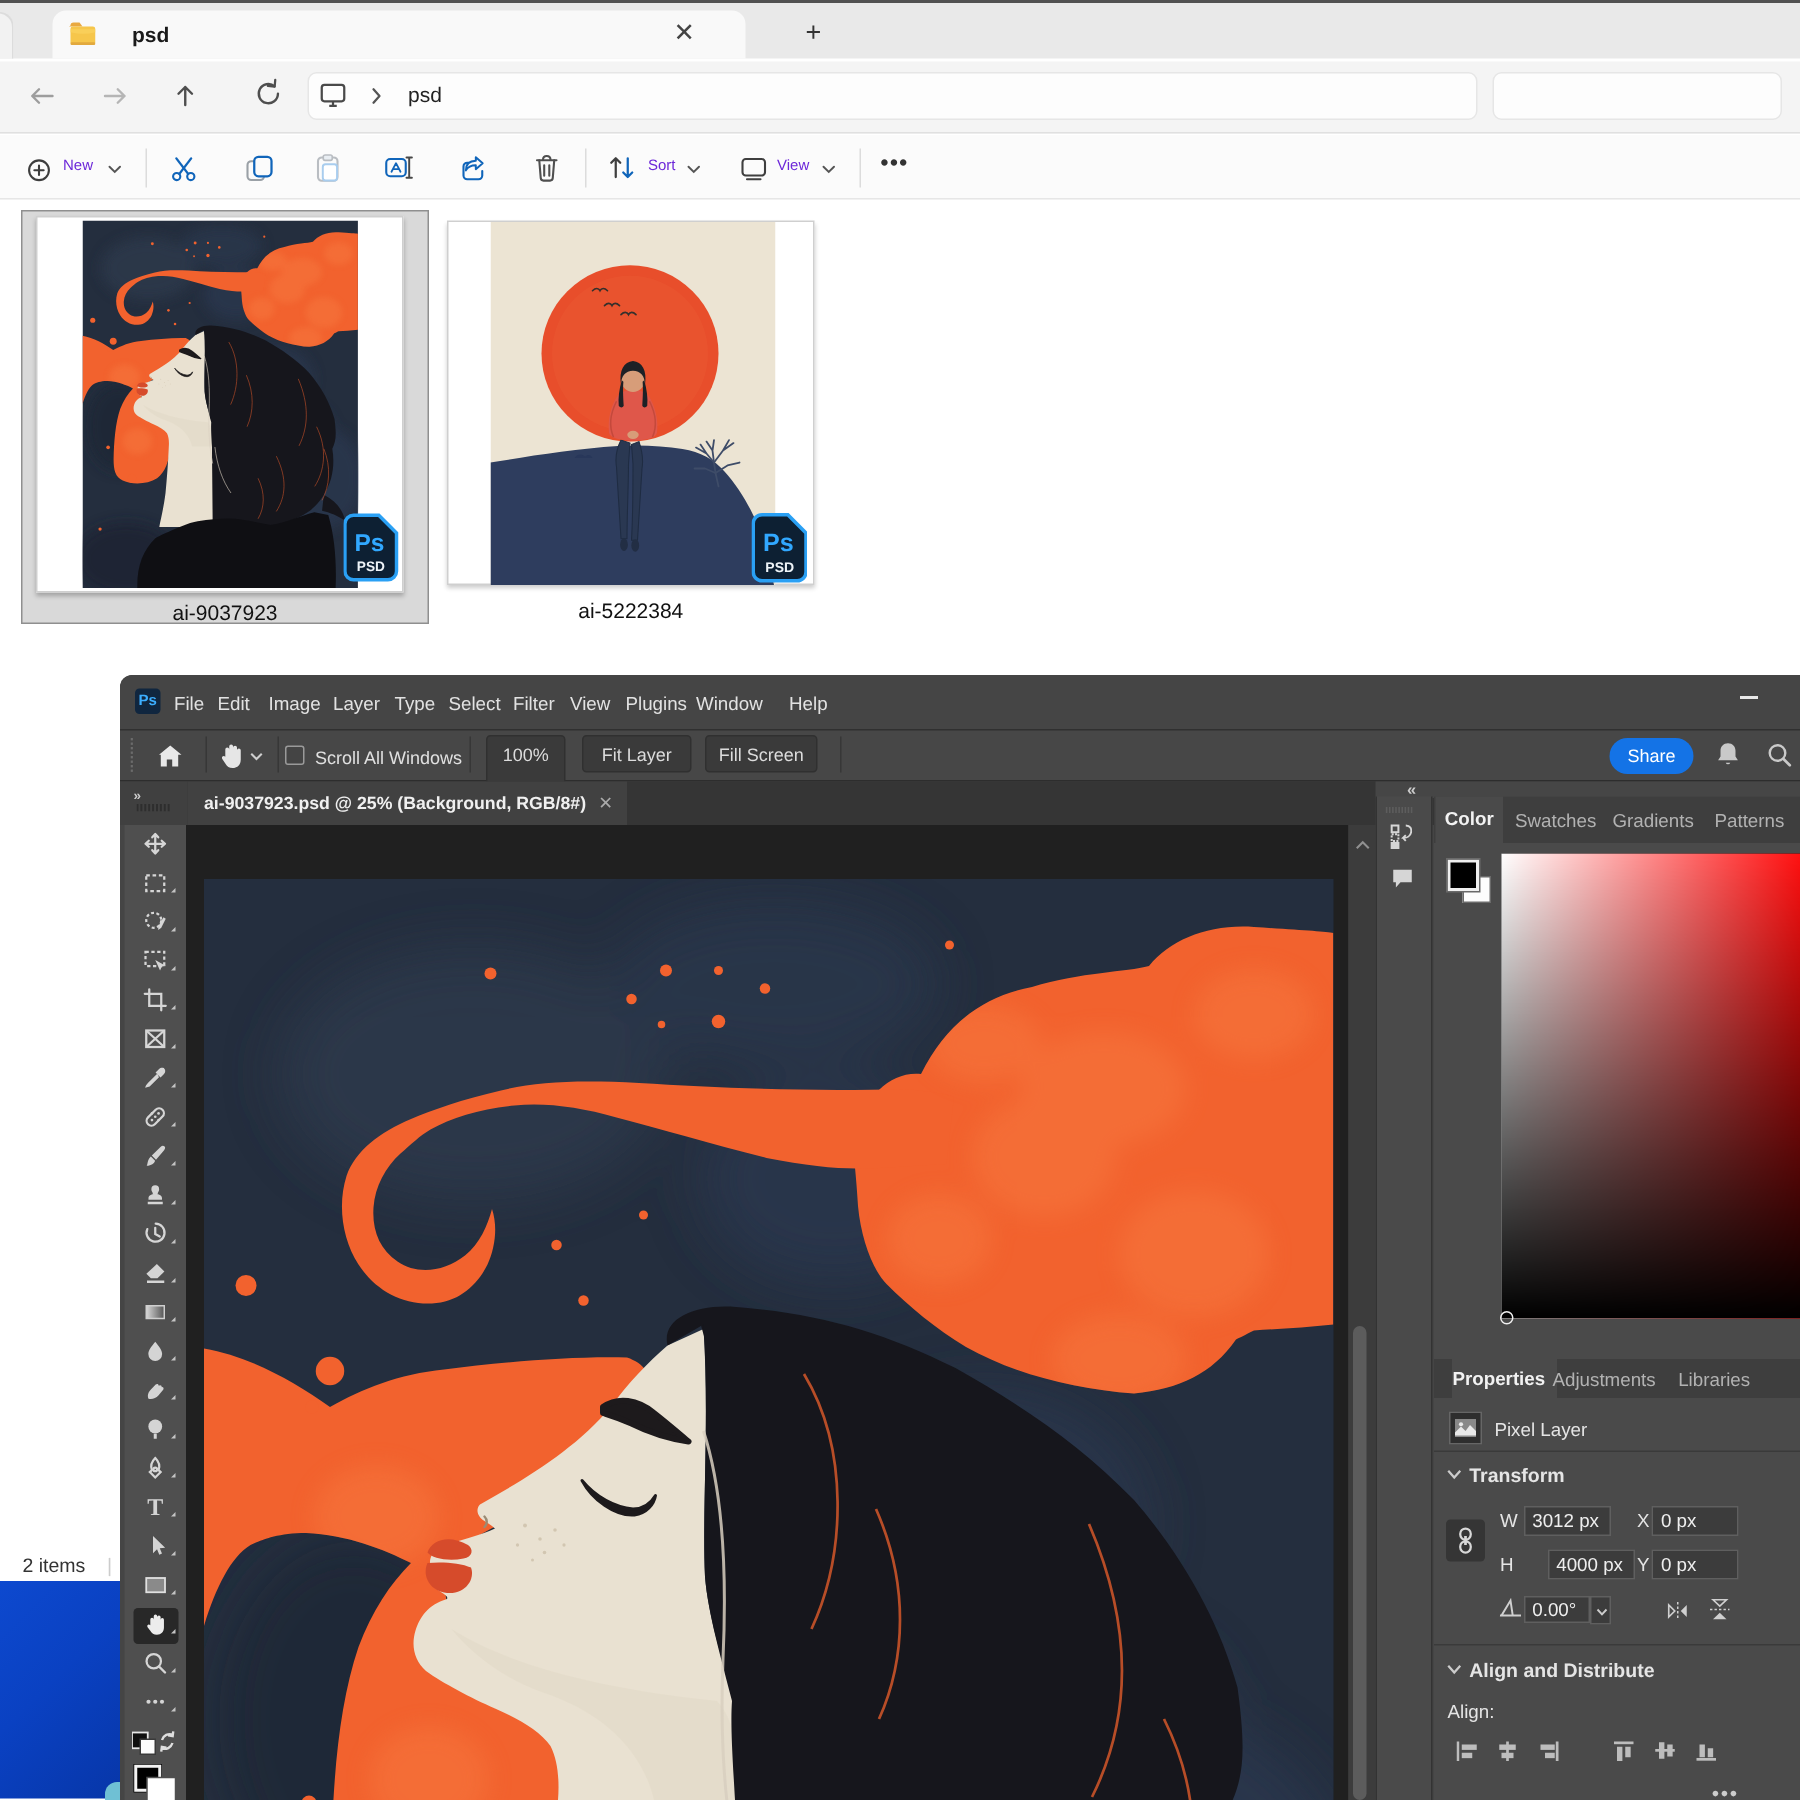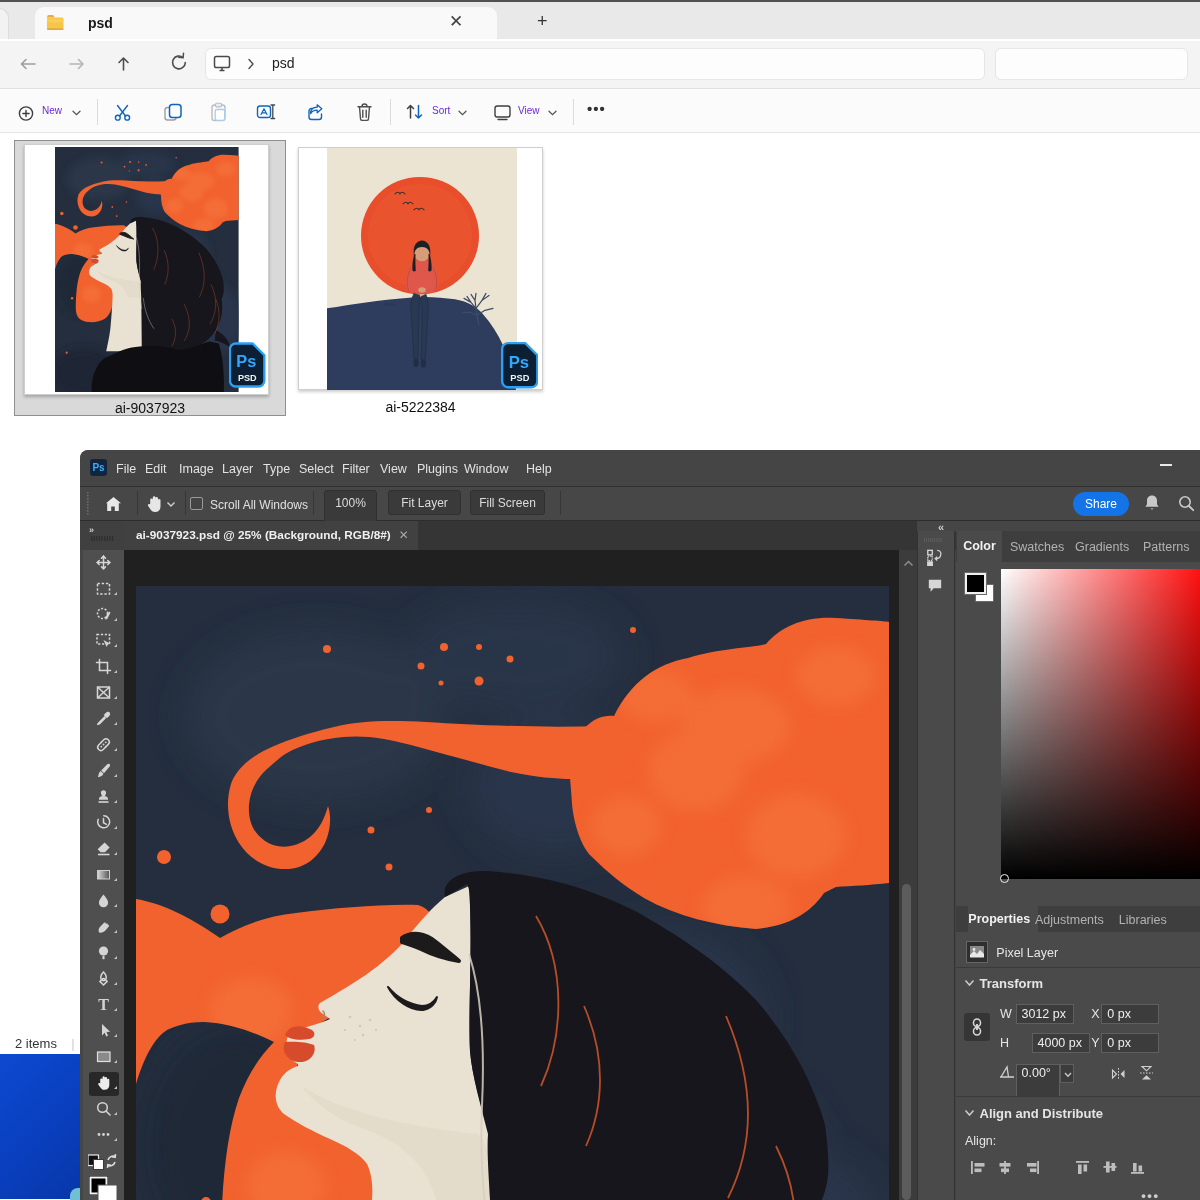--- a/index.html
+++ b/index.html
@@ -530,21 +530,21 @@
   <div class="abs inputbox" style="left:935.5px; top:553.8px; width:58px; height:20px; line-height:18px; padding-left:5px;">3012 px</div>
   <div class="abs whitetxt" style="left:1011.3px; top:557px; font-size:12.5px;">X</div>
   <div class="abs inputbox" style="left:1021.3px; top:553.8px; width:58px; height:20px; line-height:18px; padding-left:5px;">0 px</div>
   <div class="abs whitetxt" style="left:920px; top:585.7px; font-size:12.5px;">H</div>
   <div class="abs inputbox" style="left:935.5px; top:582.5px; width:58px; height:20px; line-height:18px; padding-left:5px;margin-left:16px;">4000 px</div>
   <div class="abs whitetxt" style="left:1011.3px; top:585.7px; font-size:12.5px;">Y</div>
   <div class="abs inputbox" style="left:1021.3px; top:582.5px; width:58px; height:20px; line-height:18px; padding-left:5px;">0 px</div>
   <svg class="abs" style="left:919px; top:615px;" width="16" height="14" viewBox="0 0 16 14">
       <path d="M2 12 L8 2 L9.5 12 Z M1 12 h14" stroke="#d0d0d0" stroke-width="1.3" fill="none"></path>
     </svg>
-  <div class="abs inputbox" style="left:935.5px; top:613.8px; width:44.5px; height:33px; line-height:17px; padding-left:5px;">0.00°</div>
+  <div class="abs inputbox" style="left:935.5px; top:613.8px; width:44.5px; height:18px; line-height:17px; padding-left:5px;">0.00°</div>
   <div class="abs inputbox" style="left:980px; top:613.8px; width:14px; height:19px;"><svg width="14" height="19" viewBox="0 0 14 19">
         <path d="M4 8 l3 3.2 l3-3.2" stroke="#ccc" stroke-width="1.3" fill="none"></path>
       </svg></div>
   <svg class="abs" style="left:1031.3px; top:616.5px;" width="15" height="14" viewBox="0 0 15 14">
     <path d="M1.5 11 L5.5 7 L1.5 3 Z" fill="none" stroke="#d0d0d0" stroke-width="1.1"></path>
     <path d="M13.5 11 L9.5 7 L13.5 3 Z" fill="#d0d0d0"></path>
     <path d="M7.5 1 v12" stroke="#d0d0d0" stroke-width="1" stroke-dasharray="1.6 1.4"></path>
   </svg>
   <svg class="abs" style="left:1058.8px; top:615px;" width="15" height="16" viewBox="0 0 15 16">
     <path d="M3 1.5 L7.5 5.8 L12 1.5 Z" fill="none" stroke="#d0d0d0" stroke-width="1.1"></path>

